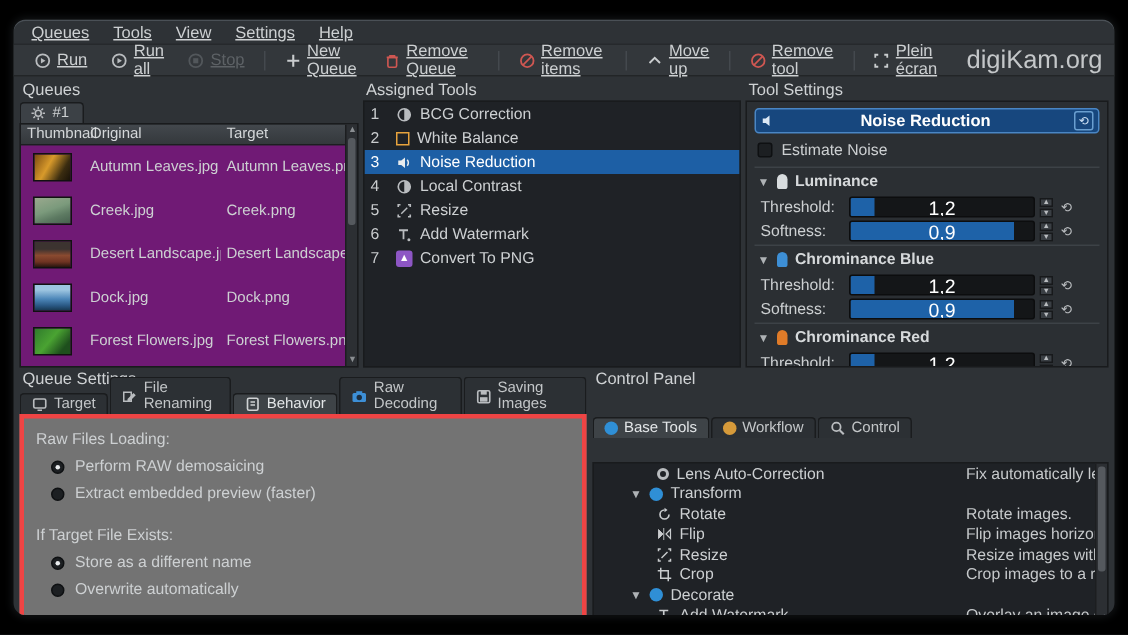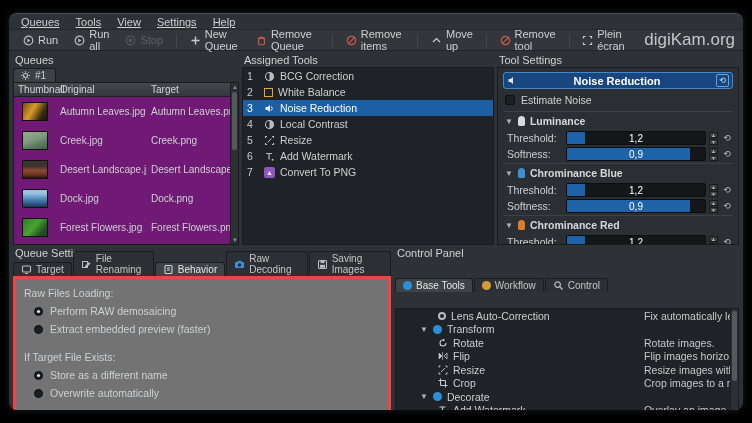--- a/index.html
+++ b/index.html
@@ -12,21 +12,21 @@
 
   
   .menubar { display:flex; gap:16px; padding:3px 12px 1px; font-size:11px;
     border-bottom:1px solid #26292c; }
   .menu-item { text-decoration:underline; cursor:default; }
 
   
   .toolbar { display:flex; align-items:center; gap:4px; height:21px;
     padding:0 8px; font-size:11px; border-bottom:1px solid #222527;
     background:#33373b; }
-  .tbtn { display:flex; align-items:center; gap:4px; padding:1px 6px; border-radius:2px; }
+  .tbtn { display:flex; align-items:center; gap:4px; padding:1px 6px; border-radius:2px;text-decoration:underline; }
   .tbtn.disabled { color:#6c7control075; }
   .tbtn.disabled, .tbtn.disabled .ic { color:#6b7074; opacity:.75; }
   .ic { display:inline-flex; width:11px; height:11px; }
   .ic svg { width:11px; height:11px; }
   .tsep { width:1px; height:13px; background:#44494e; margin:0 3px; }
   .tspacer { flex:1; }
   .brand { display:flex; align-items:center; gap:5px; font-size:17px; color:#c4c7c9; }
 
   
   .main { flex:1; display:flex; flex-direction:column; padding:3px 4px 2px; gap:2px; }
@@ -82,26 +82,26 @@
   .ts-header .ttl { flex:1; text-align:center; font-weight:bold; font-size:11px; color:#fff; }
   .ts-reset-btn { width:13px; height:13px; border:1px solid #6a9fd0; border-radius:2px;
     display:flex; align-items:center; justify-content:center; color:#cfe2f5; font-size:8px; }
   .cbrow { display:flex; align-items:center; gap:6px; font-size:10.5px; margin:3px 2px 5px; }
   .cbox { width:10px; height:10px; background:#1c1f22; border:1px solid #0e1012; border-radius:2px; }
   .sect-head { display:flex; align-items:center; gap:5px; font-size:10.5px; font-weight:bold;
     border-top:1px solid #3d4247; padding:3px 2px 2px; margin-top:2px; color:#d6d9db; }
   .caret { font-size:8px; color:#aeb2b5; }
   .lamp { width:7px; height:10px; border-radius:4px 4px 2px 2px; }
   .lamp-lum { background:#d8dcde; } .lamp-blue { background:#3d8fd6; } .lamp-red { background:#e07b28; }
-  .prow { display:flex; align-items:center; gap:3px; font-size:10.5px; margin:2px 0 2px 4px; }
+  .prow { display:flex; align-items:center; gap:3px; font-size:10.5px; margin:2px 16px 2px 4px; }
   .plabel { width:56px; }
   .slider { flex:1; position:relative; height:14px; background:#141618;
     border:1px solid #0c0d0e; border-radius:2px; overflow:hidden; }
   .fill { position:absolute; left:0; top:0; bottom:0; background:#1e62a8; }
-  .sval { position:absolute; inset:0; text-align:center; font-size:10px; color:#fff; line-height:13px; }
+  .sval { position:absolute; inset:0; text-align:center; font-size:13px; color:#fff; line-height:13px; }
   .spin { display:flex; flex-direction:column; width:9px; gap:1px; }
   .spin span { height:6px; background:#3a3f44; border:1px solid #17191b; color:#b9bcbf;
     font-size:5px; line-height:4px; text-align:center; }
   .preset { width:12px; color:#b9bcbf; font-size:9px; text-align:center; }
 
   
   .p-qsettings { width:378px; }
   .btabs { display:flex; align-items:flex-end; height:16px; gap:1px; }
   .btab { display:flex; align-items:center; gap:4px; background:#2c3034;
     border:1px solid #1a1c1e; border-bottom:none; border-radius:3px 3px 0 0;

